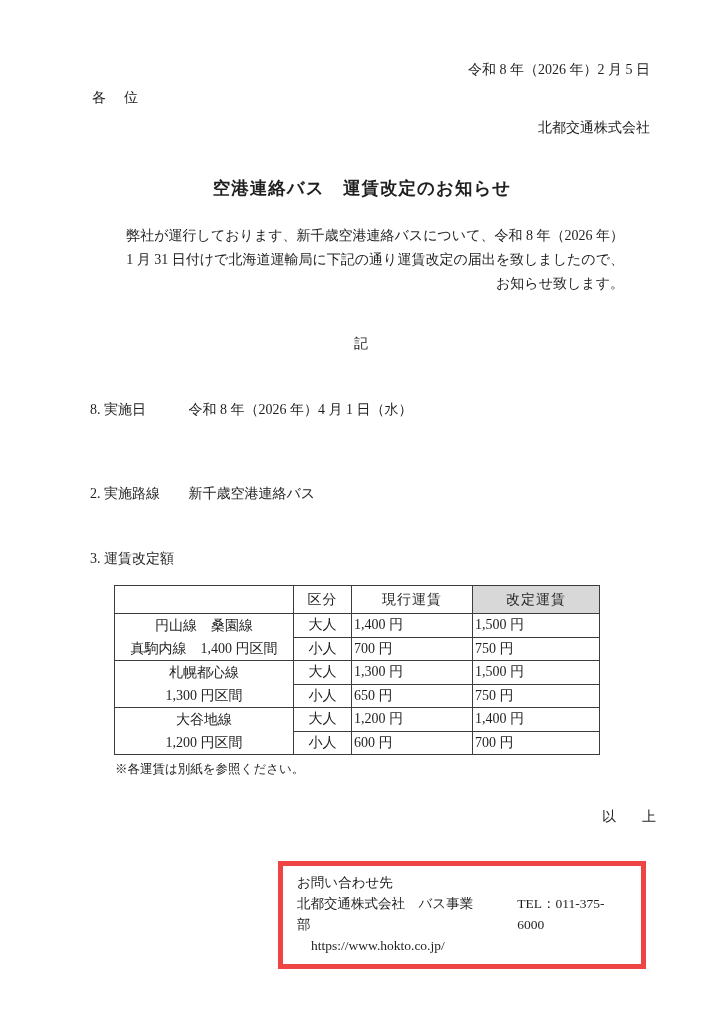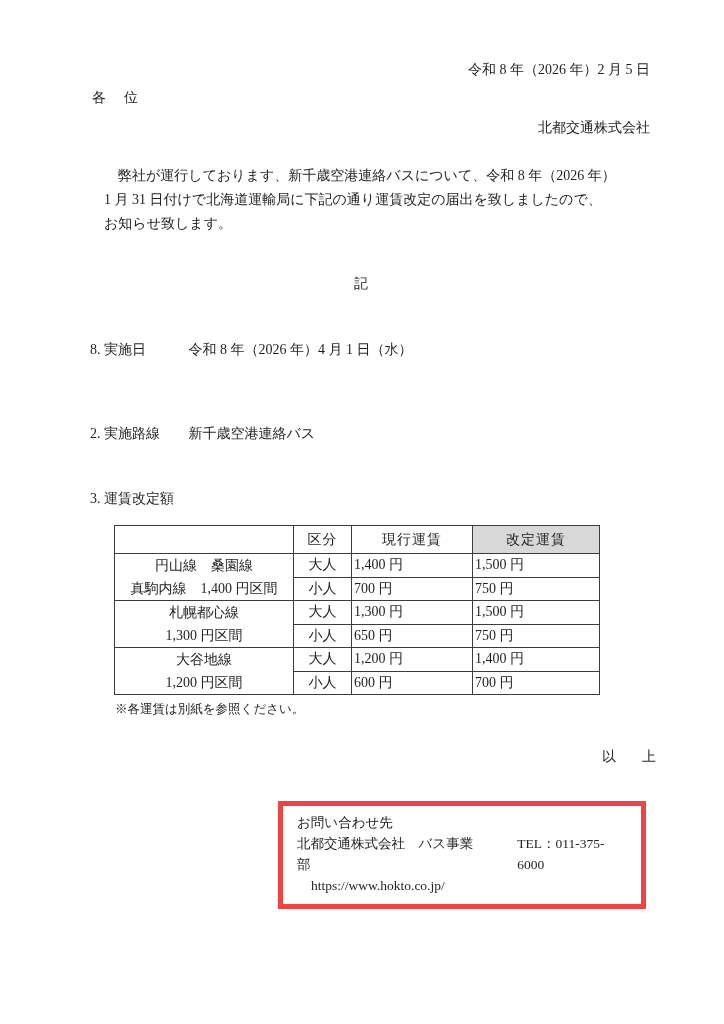--- a/index.html
+++ b/index.html
@@ -21,21 +21,21 @@
   .date-line { padding-top: 60px; }
   .addressee { margin: 8px 0 0 92px; letter-spacing: 2px; }
   .company { margin-top: 10px; }
   .doc-title {
     margin-top: 40px;
     text-align: center;
     font-weight: bold;
     font-size: 17.5px;
     letter-spacing: 1px;
   }
-  .body-par { margin: 26px 100px 0 104px; line-height: 24px; }
+  .body-par { margin: 26px 100px 0 104px; line-height: 24px; text-align: right; }
   .body-par .line-1 { text-indent: 1em; }
   .ki-marker { margin-top: 38px; text-align: center; letter-spacing: 2px; }
   .item { margin-left: 90px; }
   .item-1 { margin-top: 46px; }
   .item-2 { margin-top: 64px; }
   .item-3 { margin-top: 45px; }
   .item-label { display: inline-block; min-width: 95px; }
   .table-wrap { margin: 16px 0 0 114px; }
   table.fare-table {
     border-collapse: collapse;
@@ -70,20 +70,21 @@
 </style>
 </head>
 <body>
 
 <div class="page">
 
   <div class="date-line right-block">令和 8 年（2026 年）2 月 5 日</div>
   <div class="addressee">各　位</div>
   <div class="company right-block">北都交通株式会社</div>
 
+  <div class="doc-title">空港連絡バス　運賃改定のお知らせ</div>
 
   <div class="body-par">
     <div class="line-1">弊社が運行しております、新千歳空港連絡バスについて、令和 8 年（2026 年）</div>
     <div>1 月 31 日付けで北海道運輸局に下記の通り運賃改定の届出を致しましたので、</div>
     <div>お知らせ致します。</div>
   </div>
 
   <div class="ki-marker">記</div>
 
   <div class="item item-1">

